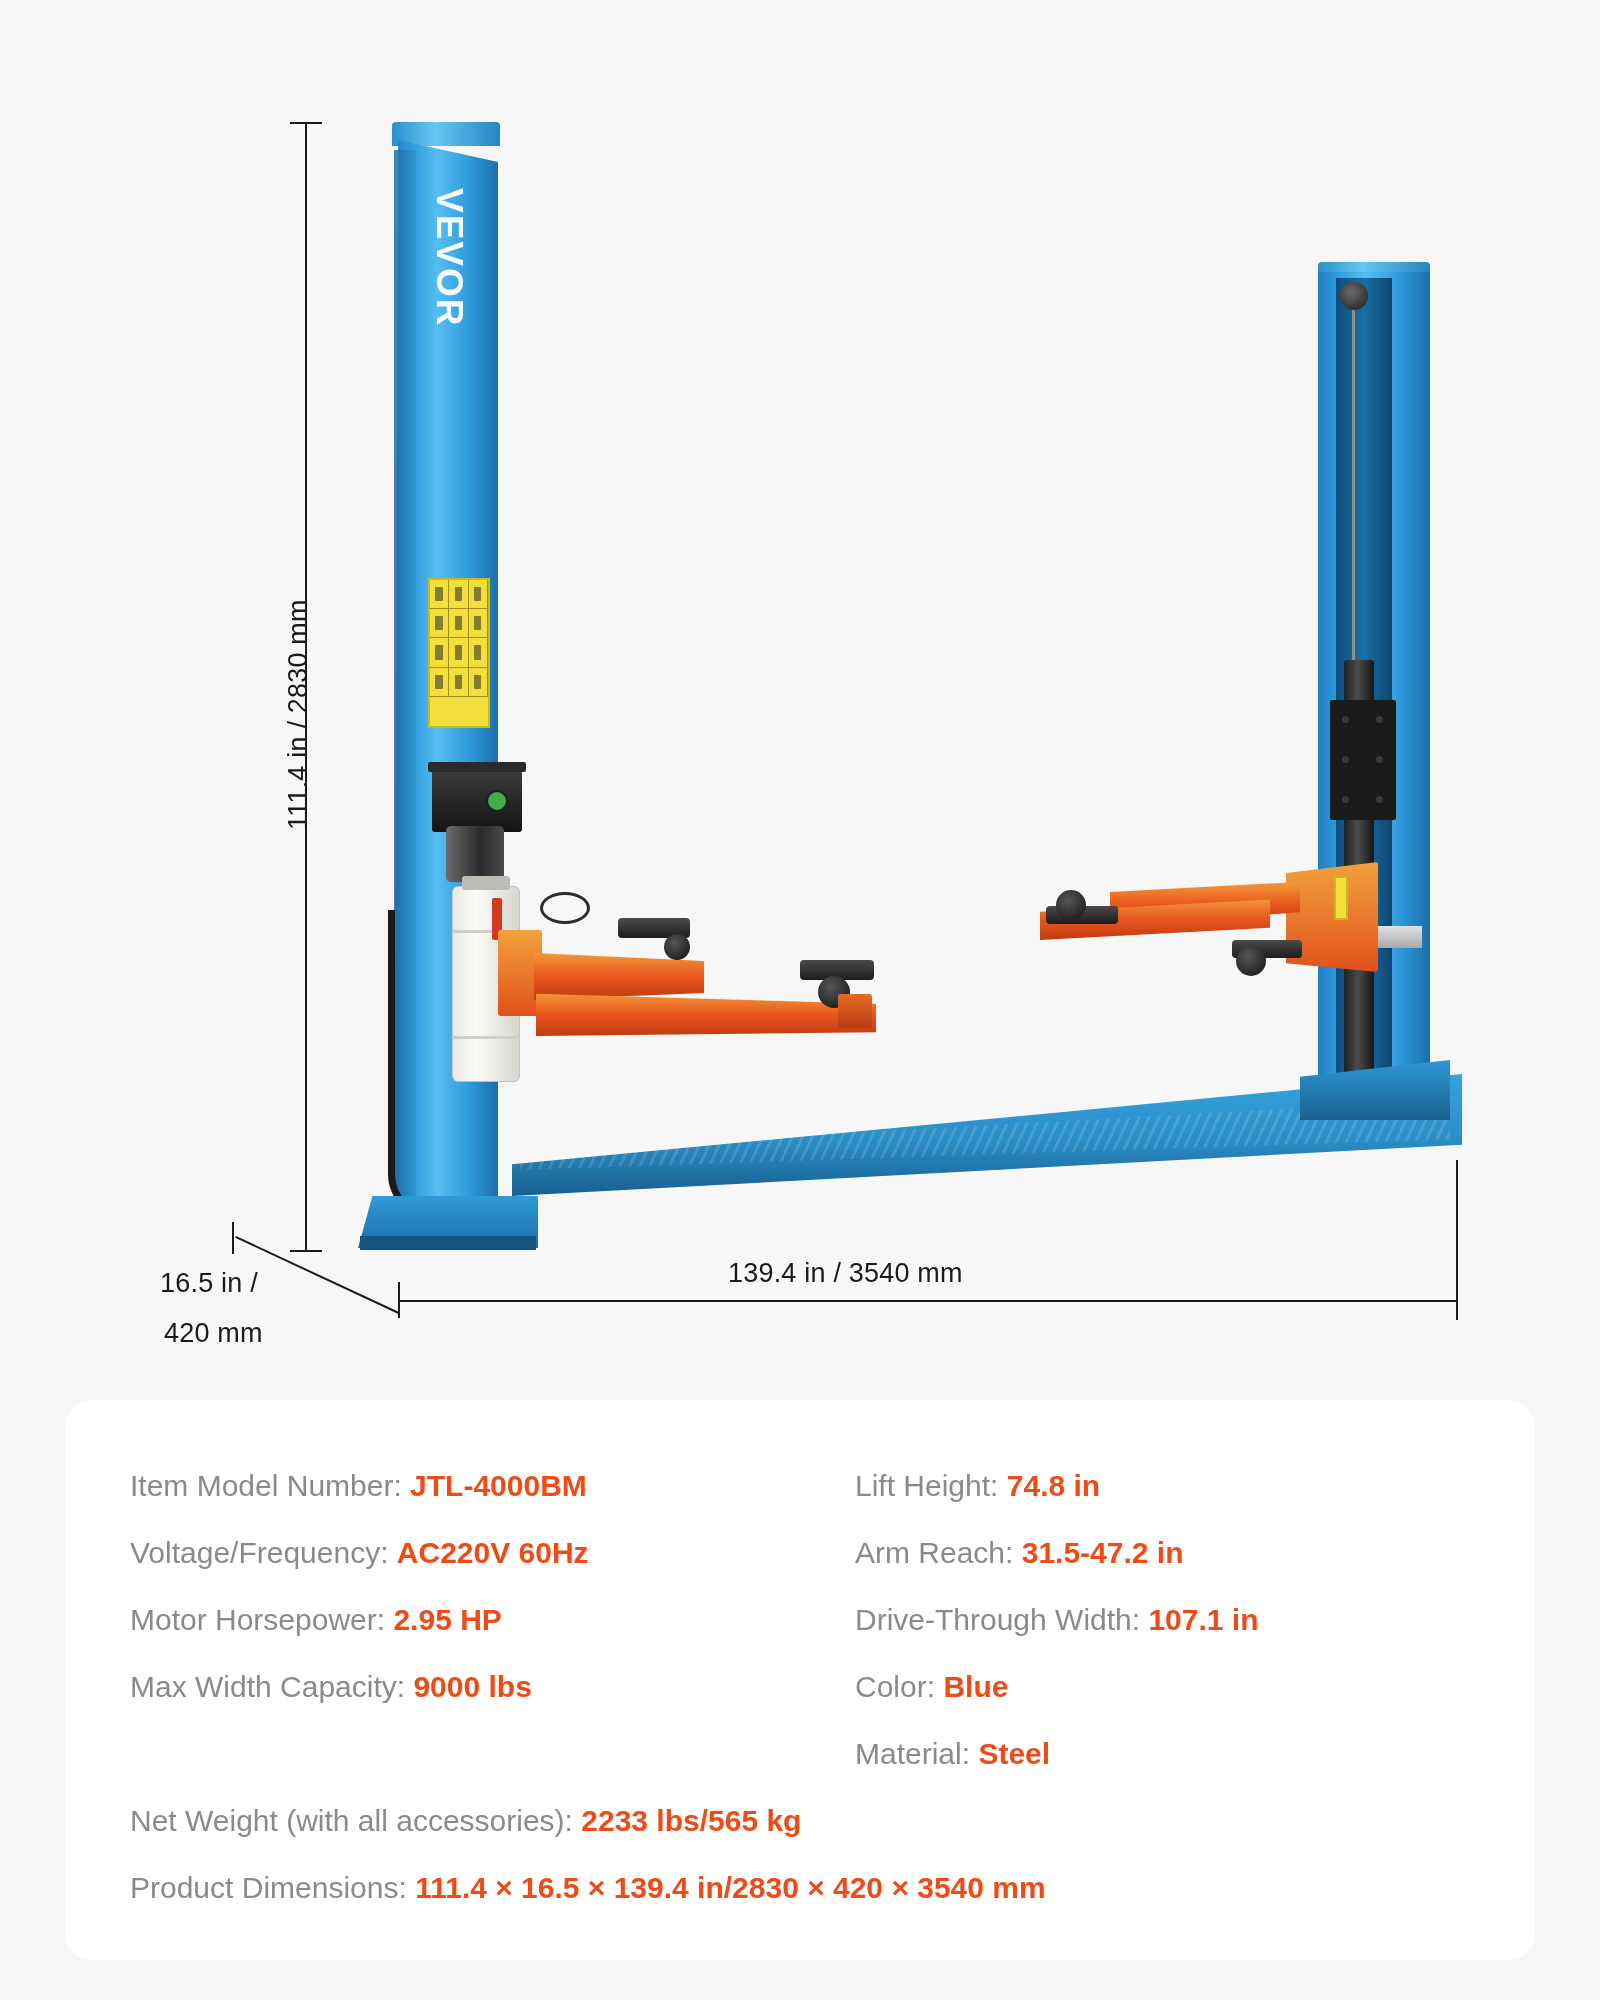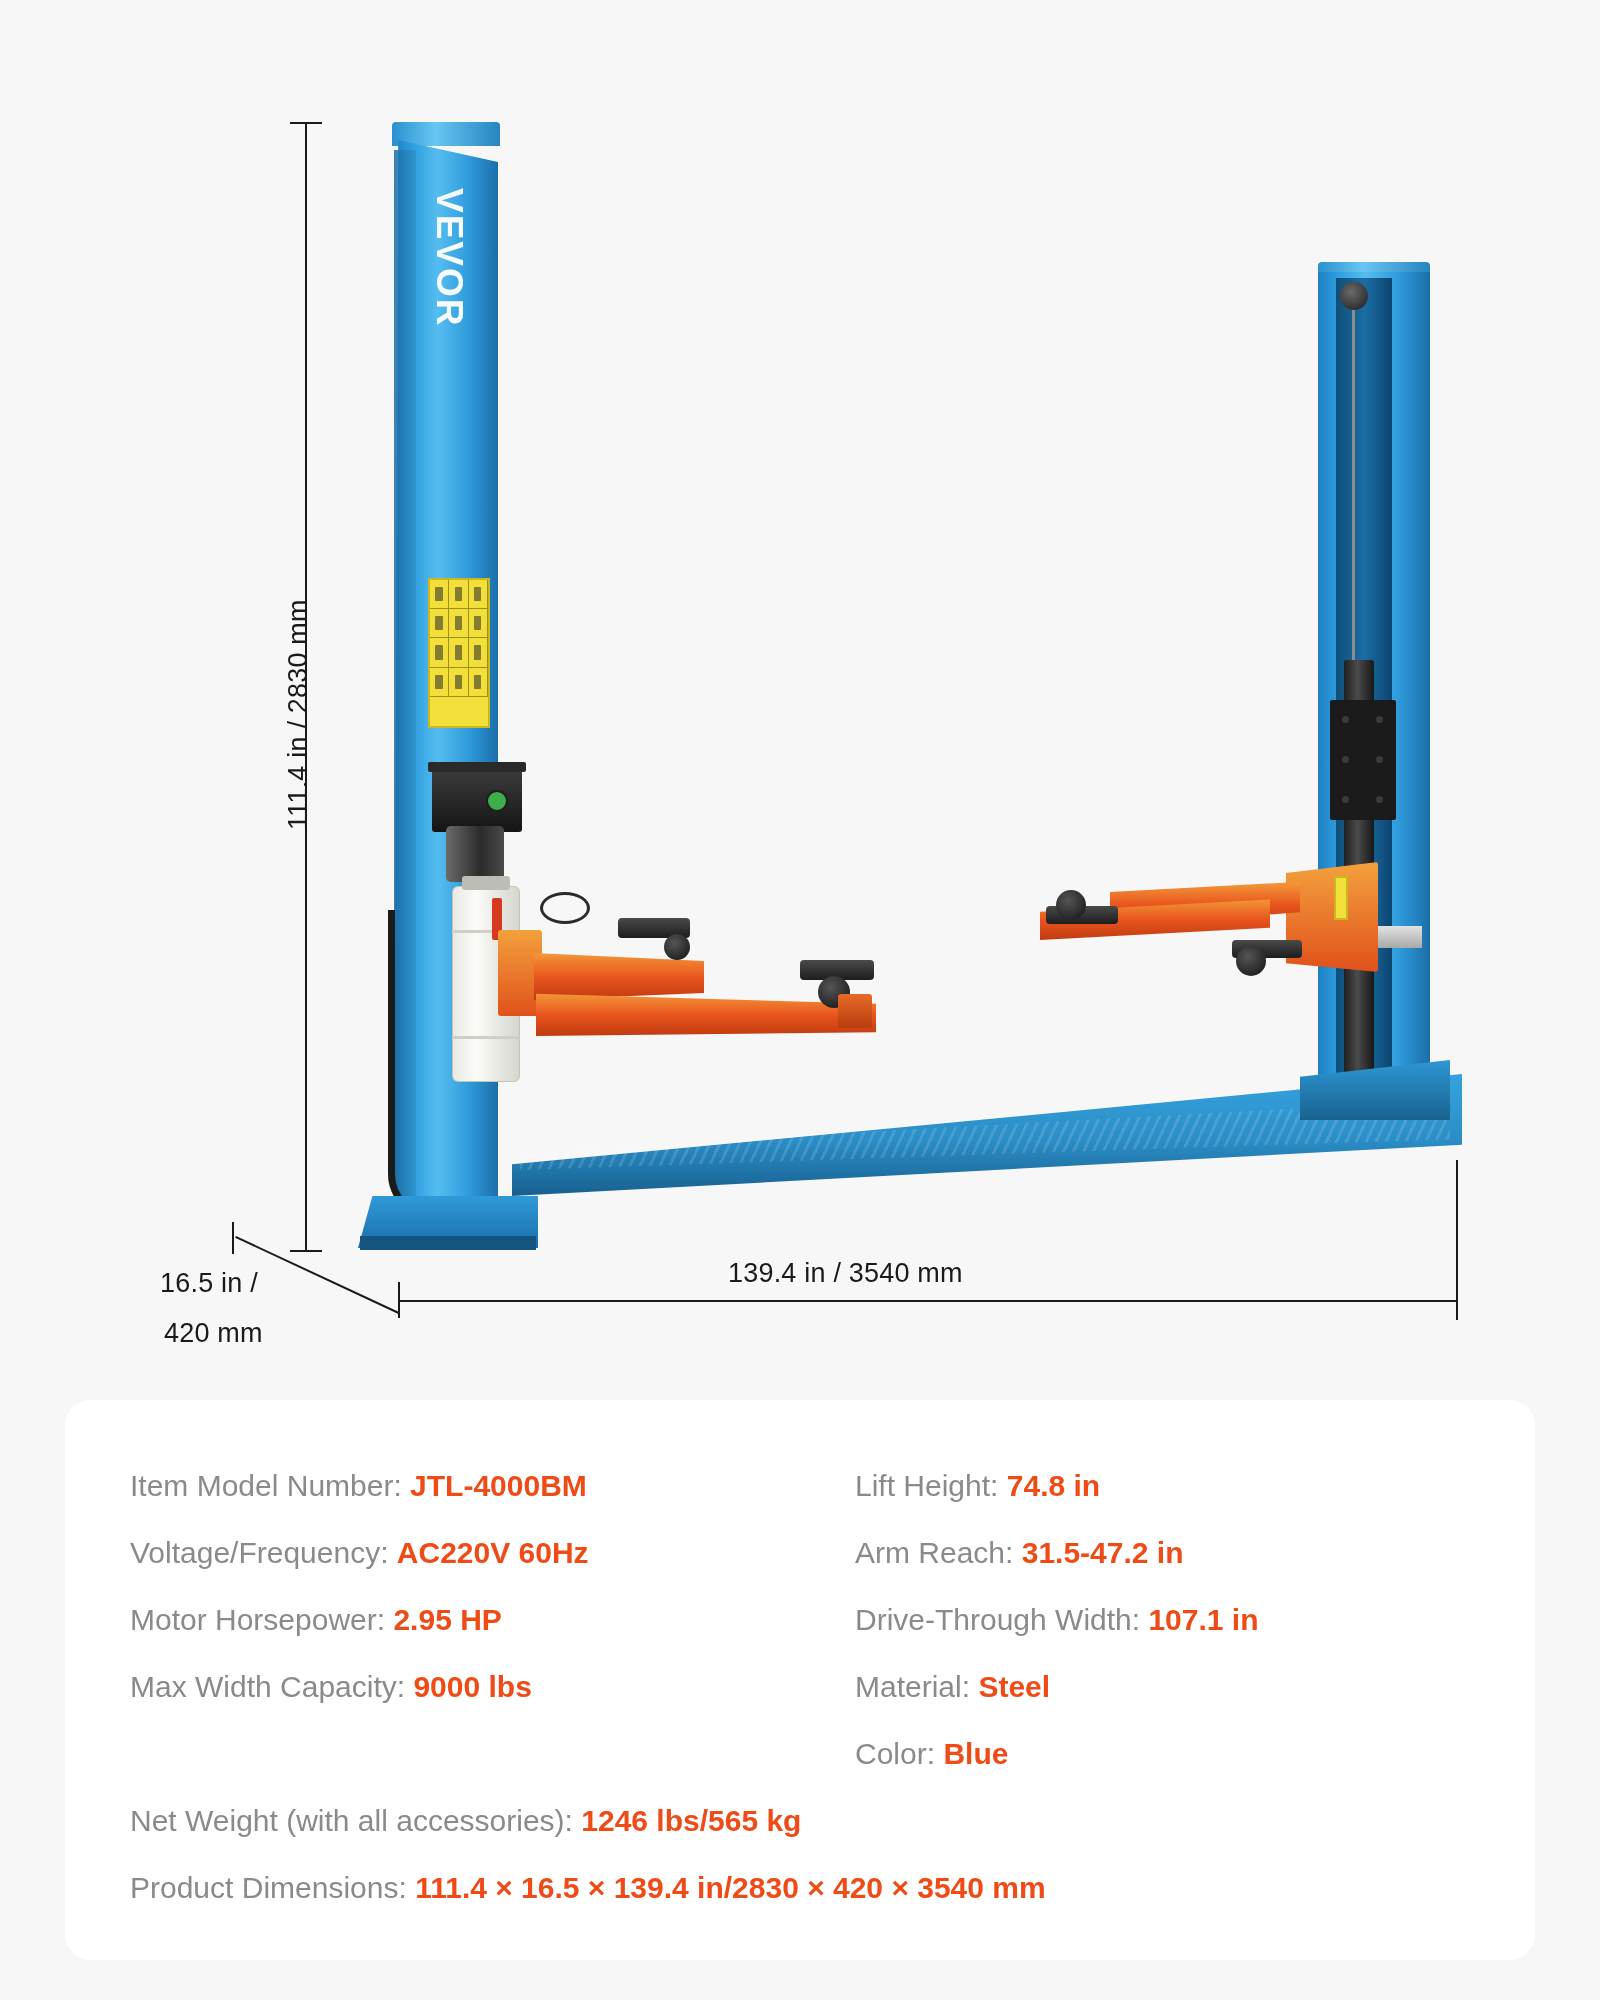--- a/index.html
+++ b/index.html
@@ -375,33 +375,33 @@
       </div>
       <div class="spec-row">
         <span class="lbl">Arm Reach:</span>
         <span class="val"> 31.5-47.2 in</span>
       </div>
       <div class="spec-row">
         <span class="lbl">Drive-Through Width:</span>
         <span class="val"> 107.1 in</span>
       </div>
       <div class="spec-row">
+        <span class="lbl">Color:</span>
+        <span class="val"> Blue</span>
+      </div>
+      <div class="spec-row">
         <span class="lbl">Material:</span>
         <span class="val"> Steel</span>
       </div>
-      <div class="spec-row">
-        <span class="lbl">Color:</span>
-        <span class="val"> Blue</span>
-      </div>
     </div>
 
     <div class="spec-wide">
       <div class="spec-row">
         <span class="lbl">Net Weight (with all accessories):</span>
-        <span class="val"> 1246 lbs/565 kg</span>
+        <span class="val"> 2233 lbs/565 kg</span>
       </div>
     </div>
 
     <div class="spec-wide2">
       <div class="spec-row">
         <span class="lbl">Product Dimensions:</span>
         <span class="val"> 111.4 × 16.5 × 139.4 in/2830 × 420 × 3540 mm</span>
       </div>
     </div>
 

